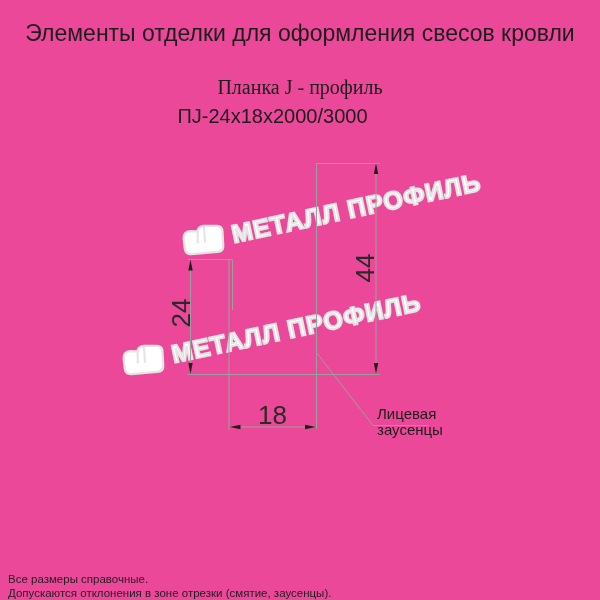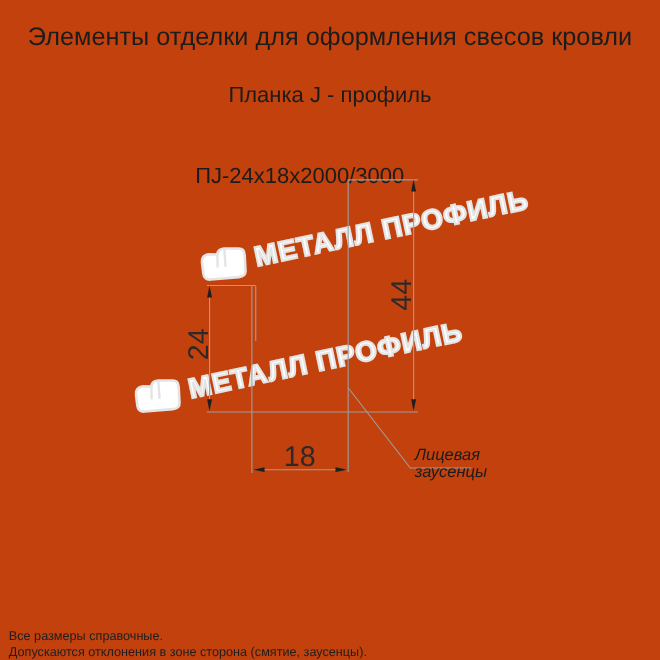--- a/index.html
+++ b/index.html
@@ -1,50 +1,50 @@
 <!DOCTYPE html>
 <html><head>
 <meta charset="utf-8">
 <style>
   html,body { margin:0; padding:0; background:#ffffff; }
   #stage {
     position:relative; width:600px; height:600px; overflow:hidden;
-    background:#c2410c; font-family:"Liberation Sans", sans-serif; color:#1c1c1c;
+    background:#ec4899; font-family:"Liberation Sans", sans-serif; color:#1c1c1c;
   }
   
   .title {
     position:absolute; left:0; top:20px; width:600px; text-align:center;
     font-size:23px; line-height:26px; color:#1c1c1c; white-space:nowrap;
   }
   .subtitle {
     position:absolute; left:0; top:76px; width:600px; text-align:center;
-    font-size:20px; line-height:22px; color:#1c1c1c; white-space:nowrap;
+    font-size:20px; line-height:22px; color:#1c1c1c; white-space:nowrap;font-family:Liberation Serif, serif;
   }
   .sku {
     position:absolute; left:0; top:105px; width:545px; text-align:center;
-    font-size:20px; line-height:22px; color:#1c1c1c; white-space:nowrap;margin-top:44px;
+    font-size:20px; line-height:22px; color:#1c1c1c; white-space:nowrap;
   }
   
   .watermark {
     position:absolute; display:flex; align-items:center; gap:5px;
     transform:rotate(-12deg); transform-origin:0 50%; pointer-events:none;
     z-index:1;
   }
   .wm-text {
     font-size:25px; font-weight:bold; white-space:nowrap; letter-spacing:1px;
     color:#ffffff; -webkit-text-stroke:2px #e4e4e4;
     text-shadow:0 0 1px #ececec;
   }
   #watermark-top    { left:176px; top:227px; }
   #watermark-middle { left:116px; top:347px; }
   
   #diagram-svg { position:absolute; left:0; top:0; z-index:2; }
   .face-label {
     position:absolute; left:377px; top:406px; z-index:3;
-    font-size:15px; line-height:15.5px; color:#1c1c1c; white-space:nowrap;font-style:italic;
+    font-size:15px; line-height:15.5px; color:#1c1c1c; white-space:nowrap;
   }
   
   .footer {
     position:absolute; left:8px; top:572px; z-index:3;
     font-size:11.5px; line-height:14px; color:#1f1f1f; white-space:nowrap;
   }
 </style>
 </head>
 <body>
 
@@ -106,16 +106,16 @@
     <path d="M316.5 352.5 L373 425.5 L428.5 425.5" fill="none" stroke="#9e9e9e" stroke-width="1"></path>
   </svg>
 
   <div class="face-label">
     <div>Лицевая</div>
     <div>заусенцы</div>
   </div>
 
   <div class="footer">
     <div>Все размеры справочные.</div>
-    <div>Допускаются отклонения в зоне сторона (смятие, заусенцы).</div>
+    <div>Допускаются отклонения в зоне отрезки (смятие, заусенцы).</div>
   </div>
 
 </div>
 
 </body></html>

